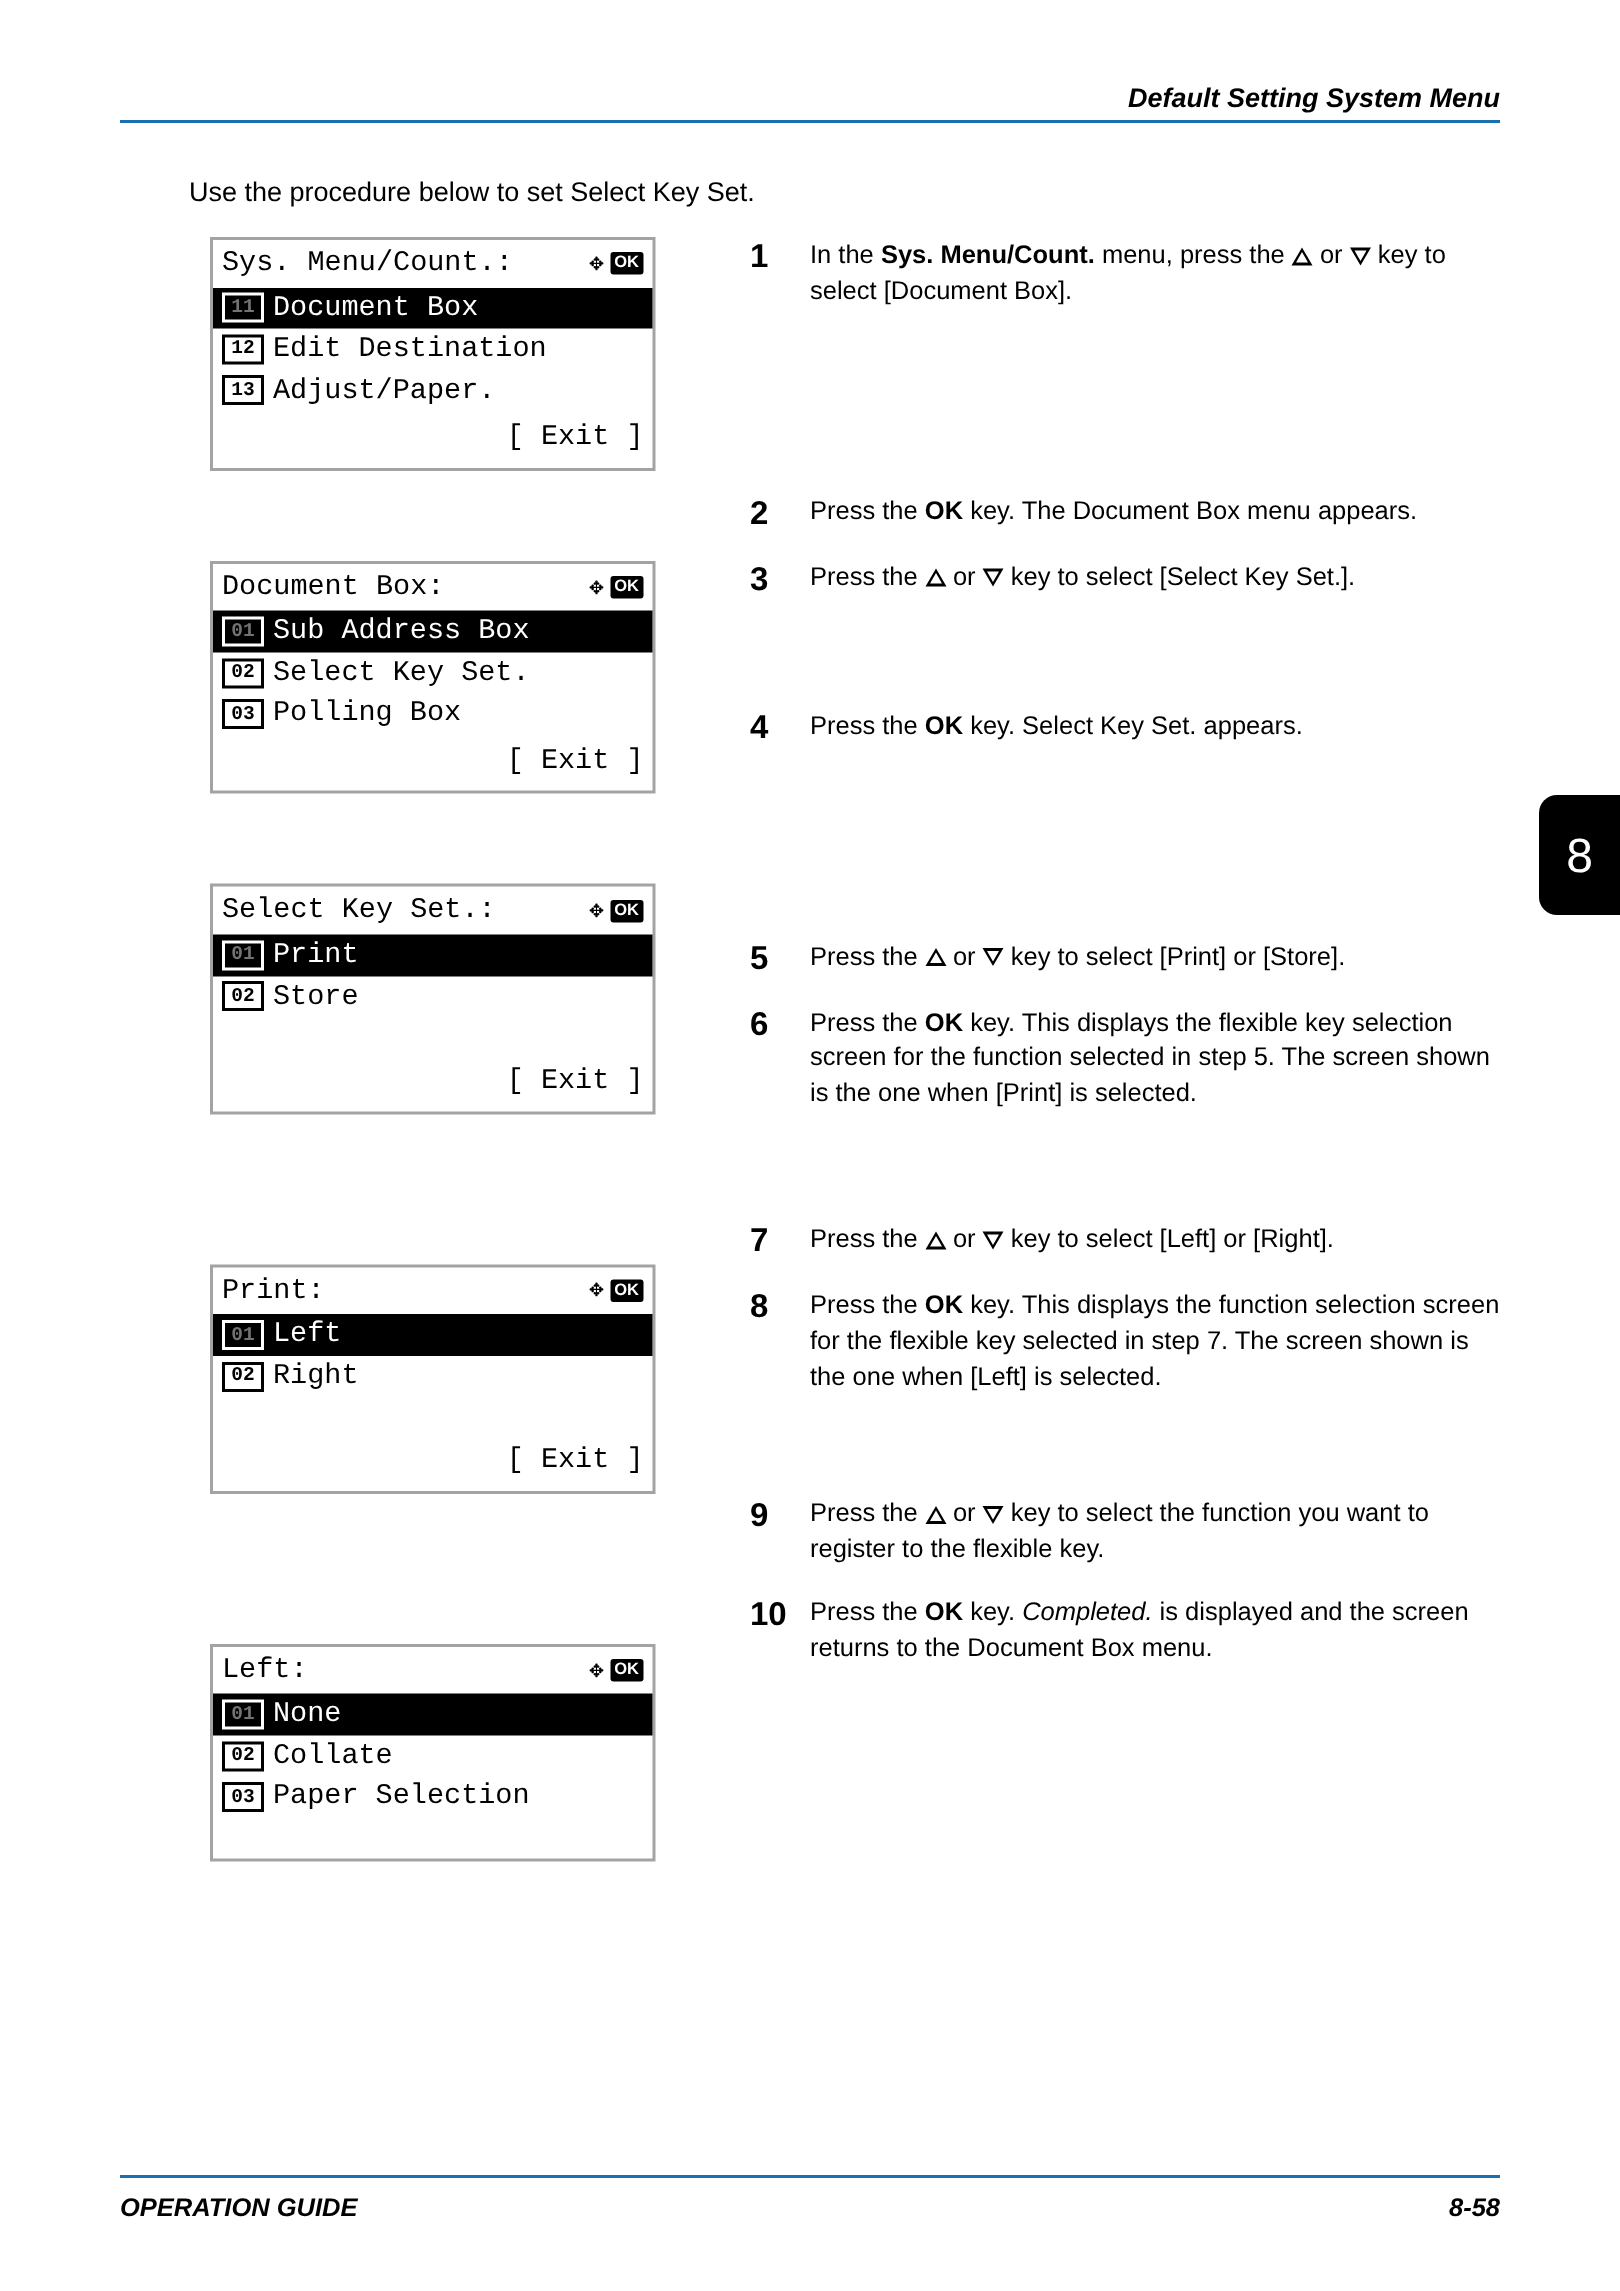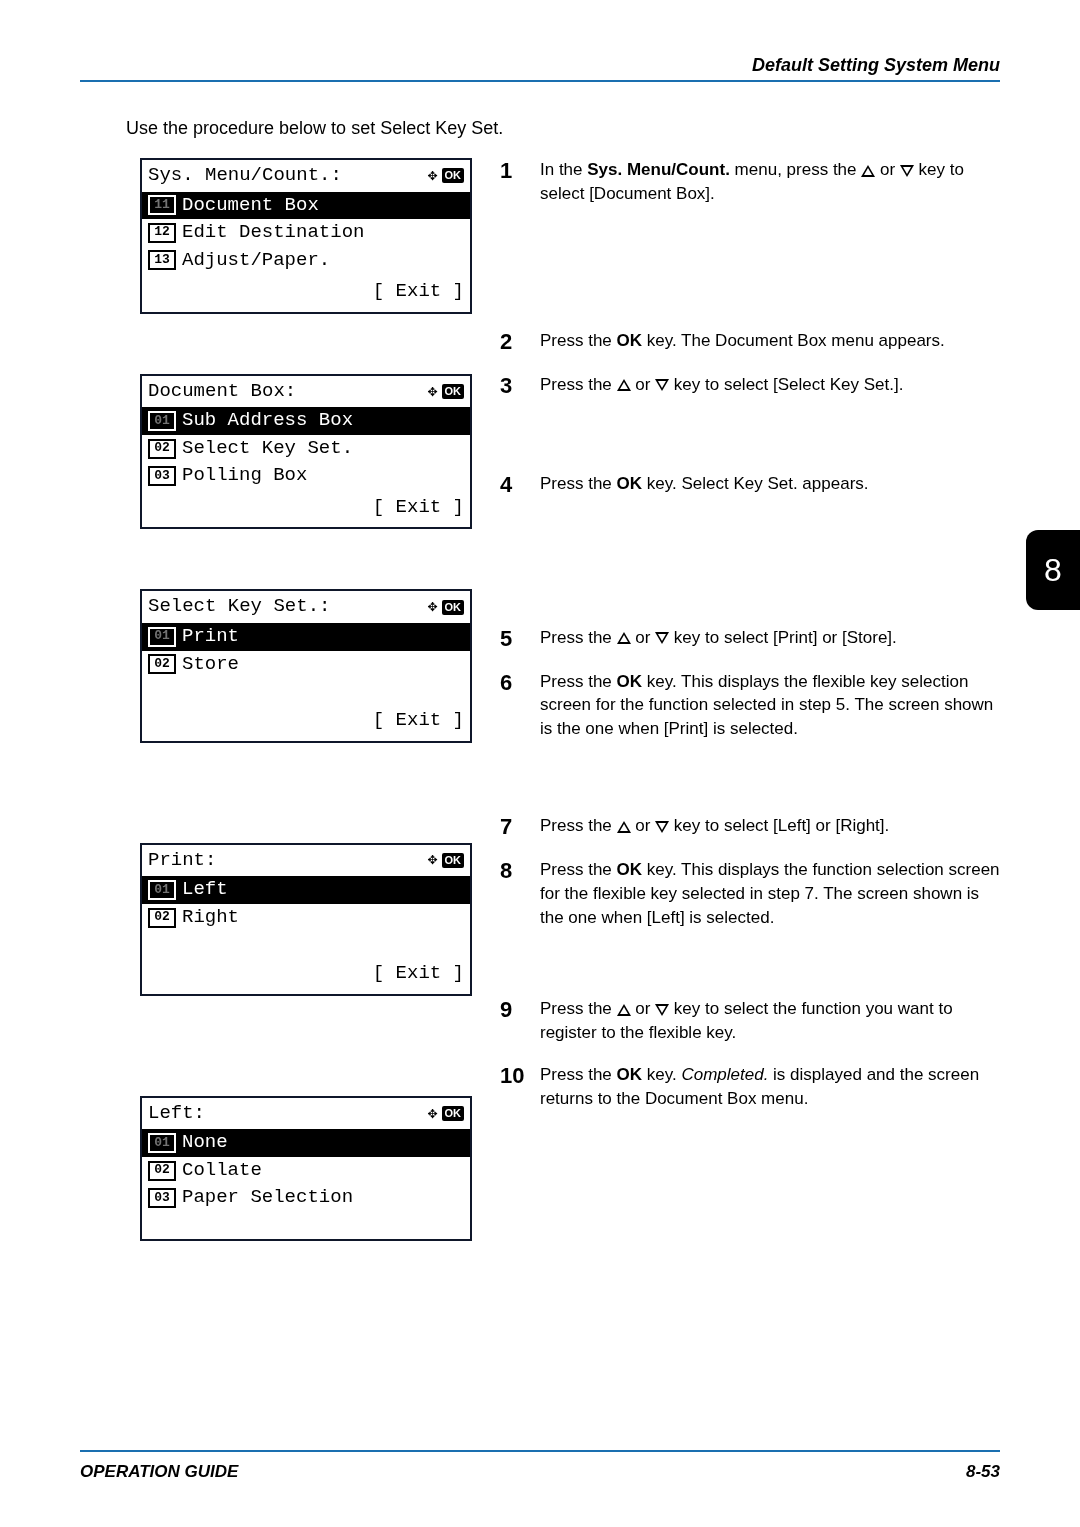--- a/index.html
+++ b/index.html
@@ -43,22 +43,22 @@
     right: 80px;
   }
   .left-col {
     width: 400px;
     float: left;
   }
   .right-col {
     margin-left: 420px;
   }
   .screen {
-    border: 2px solid #0f172a;
-    width: 332px;
+    border: 2px solid #a3a3a3;
+    width: 297px;
     margin-left: 60px;
     font-family: "Courier New", monospace;
     font-size: 19px;
     line-height: 1.45;
     margin-bottom: 60px;
     position: relative;
     padding-bottom: 2px;
   }
   .screen-title {
     padding: 2px 6px;
@@ -417,13 +417,13 @@
       <div class="step-text">
         <span>Press the </span><b>OK</b><span> key. </span><i>Completed.</i><span> is displayed and the screen returns to the Document Box menu.</span>
       </div>
     </div>
 
   </div>
 </div>
 
 <div class="hr-bottom"></div>
 <div class="footer-left">OPERATION GUIDE</div>
-<div class="footer-right">8-53</div>
+<div class="footer-right">8-58</div>
 
 </body></html>

